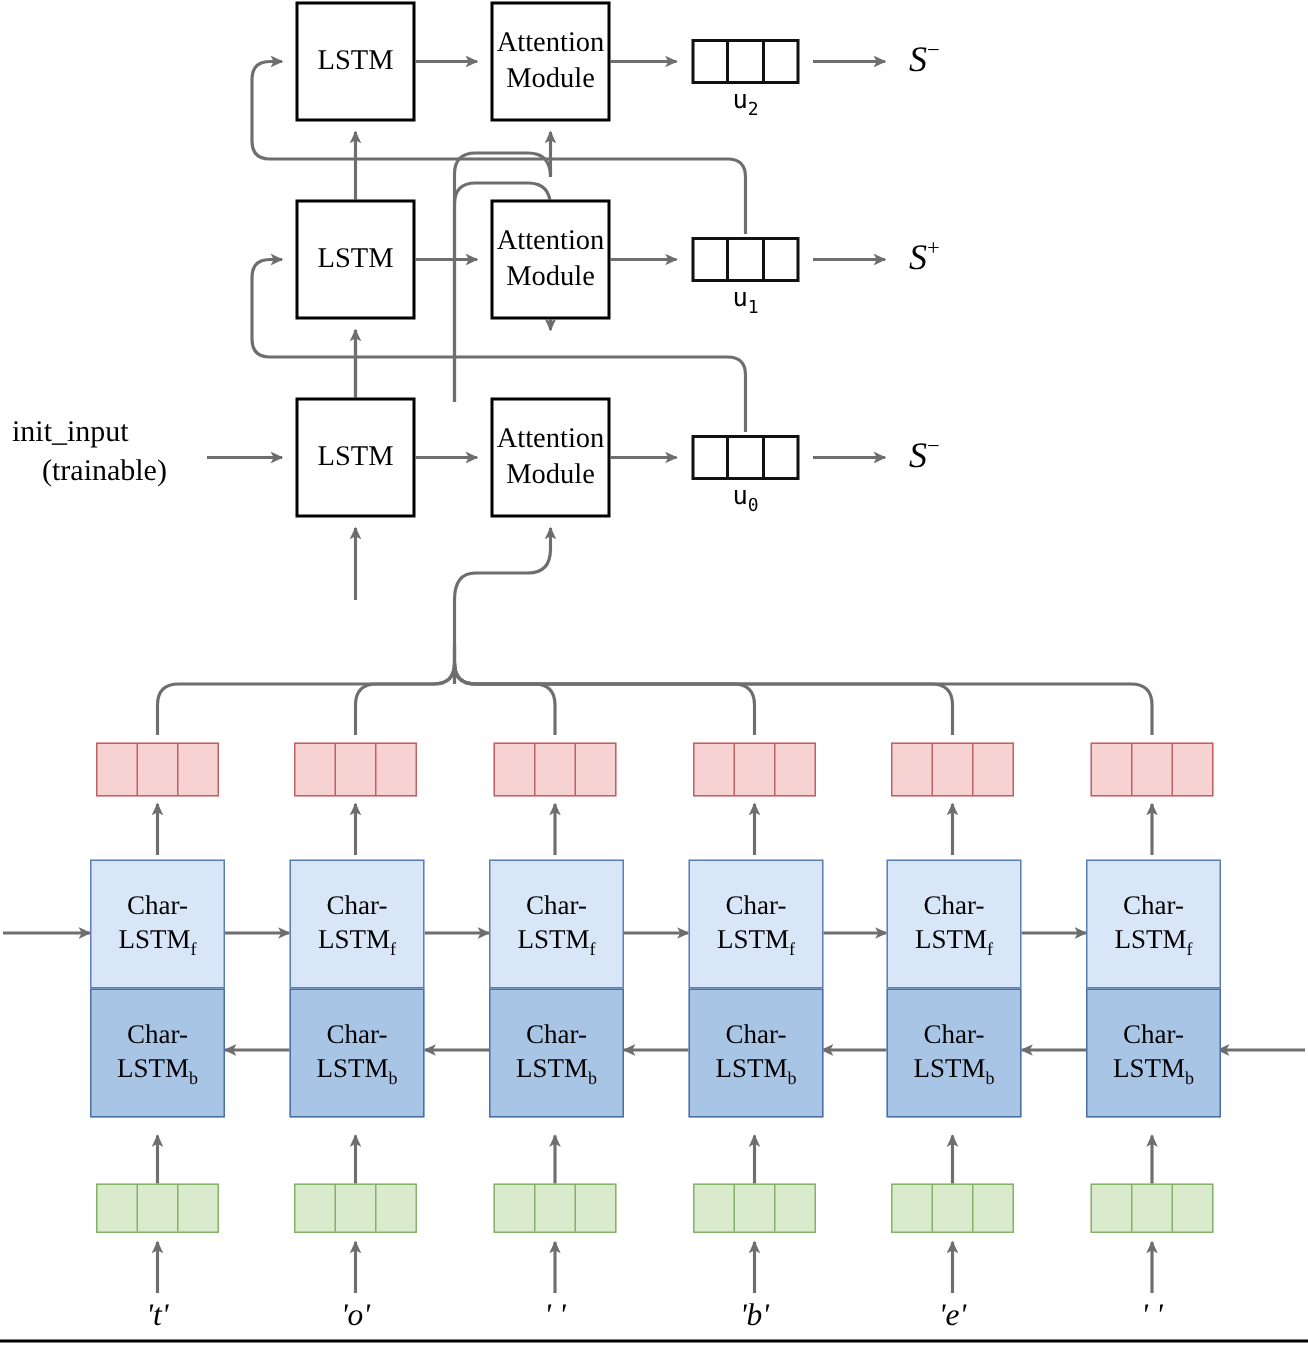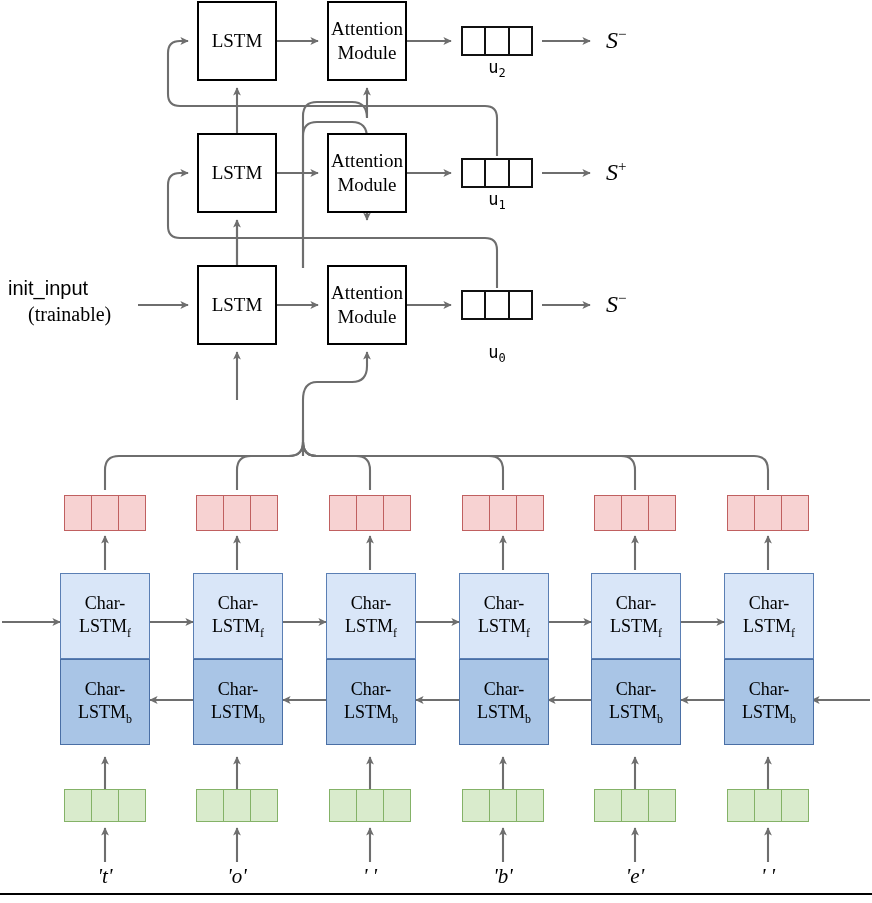--- a/index.html
+++ b/index.html
@@ -24,21 +24,21 @@
   .ulabel{position:absolute;font-family:"DejaVu Sans Mono",monospace;
           font-size:17px;text-align:center;}
   .ulabel sub{font-size:12px;}
 
   
   .slabel{position:absolute;font-family:"Liberation Serif",serif;
           font-style:italic;font-size:24px;}
   .slabel sup{font-style:normal;font-size:15px;}
 
   
-  .initmono{position:absolute;font-family:Liberation Sans, sans-serif;
+  .initmono{position:absolute;font-family:Liberation Serif, serif;
             font-size:20px;letter-spacing:0px;white-space:nowrap;text-align:center;}
   .inittrain{position:absolute;font-family:"Liberation Serif",serif;
              font-size:20px;white-space:nowrap;text-align:center;}
 
   
   .cfwd{background:#d9e6f8;border:1.6px solid #5b7fb4;font-size:18px;}
   .cbwd{background:#a9c5e6;border:1.6px solid #4a6fa5;border-top:1.6px solid #4a6fa5;
         font-size:18px;}
   .cfwd .ln,.cbwd .ln{display:block;}
   .cfwd sub,.cbwd sub{font-size:12px;}
@@ -196,21 +196,21 @@
   </div>
   <div class="node wbox" style="left:327px;top:265px;width:80px;height:80px;">
     <span class="l2">Attention</span>
     <span class="l2">Module</span>
   </div>
   <div class="uvec" style="left:461px;top:290px;width:72px;height:30px;">
     <div></div>
     <div></div>
     <div></div>
   </div>
-  <div class="ulabel" style="left:461px;top:321px;width:72px;margin-top:21px;">
+  <div class="ulabel" style="left:461px;top:321px;width:72px;">
     <span>u</span><sub>0</sub>
   </div>
   <div class="slabel" style="left:606px;top:290px;">
     <span>S</span><sup>−</sup>
   </div>
 
   <div class="vec3 vred" style="left:64px;top:495px;width:82px;height:36px;">
       <div></div>
       <div></div>
       <div></div>

